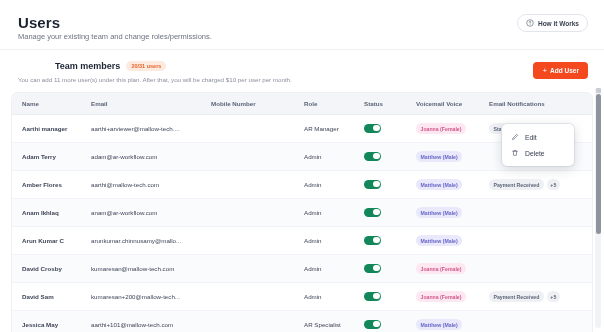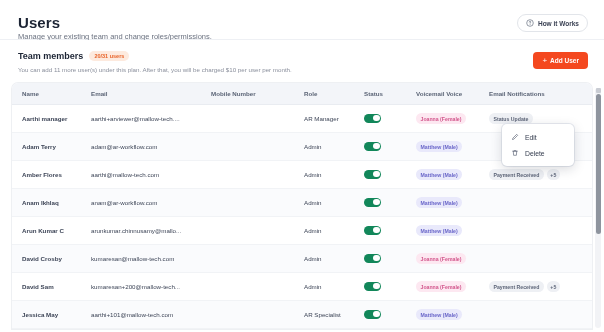--- a/index.html
+++ b/index.html
@@ -15,21 +15,21 @@
     background: #ffffff;
     overflow: hidden;
   }
 
   
   .page-header {
     position: relative;
     padding: 14px 18px 12px 18px;
     background: #ffffff;
     border-bottom: 1px solid #eef0f4;
-    height: 40px;
+    height: 50px;
   }
   .page-title {
     font-size: 15px;
     font-weight: 700;
     color: #1c2434;
     letter-spacing: .1px;
     line-height: 18px;
   }
   .page-subtitle {
     font-size: 7.5px;
@@ -55,21 +55,21 @@
   }
   .hiw-icon { width: 8px; height: 8px; display: block; }
 
   
   .team-bar {
     position: relative;
     padding: 11px 18px 9px 18px;
     background: #ffffff;
   }
   .team-title-row {
-    display: flex; align-items: center; gap: 6px;
+    display: flex; align-items: center; gap: 6px; margin-left: 37px;
   }
   .team-title {
     font-size: 9px;
     font-weight: 700;
     color: #1c2434;
   }
   .team-badge {
     font-size: 5.5px;
     font-weight: 600;
     color: #e8642a;

